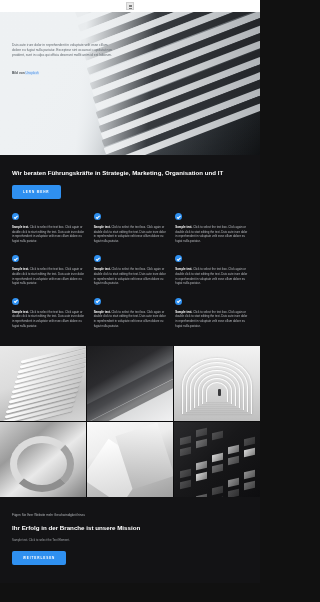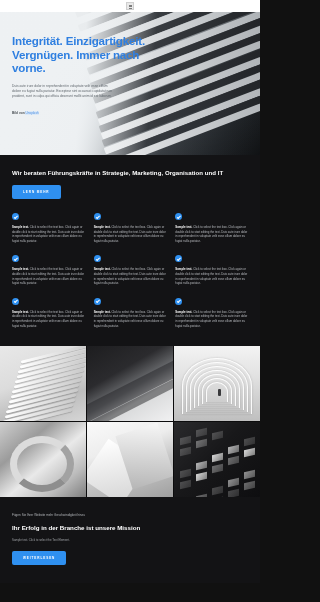--- a/index.html
+++ b/index.html
@@ -210,21 +210,20 @@
         <div class="slat" style="background: linear-gradient(90deg, rgb(242, 243, 244), rgb(154, 160, 165)); left: 98.5px; top: 106.8px; transform: rotate(-21deg); opacity: 0.95;"></div>
         <div class="slat" style="background: linear-gradient(90deg, rgb(60, 64, 69), rgb(21, 23, 26)); left: 100px; top: 114px; transform: rotate(-21deg); opacity: 0.95;"></div>
         <div class="slat" style="background: linear-gradient(90deg, rgb(242, 243, 244), rgb(154, 160, 165)); left: 101.5px; top: 121.2px; transform: rotate(-21deg); opacity: 0.95;"></div>
         <div class="slat" style="background: linear-gradient(90deg, rgb(60, 64, 69), rgb(21, 23, 26)); left: 103px; top: 128.4px; transform: rotate(-21deg); opacity: 0.95;"></div>
         <div class="slat" style="background: linear-gradient(90deg, rgb(242, 243, 244), rgb(154, 160, 165)); left: 104.5px; top: 135.6px; transform: rotate(-21deg); opacity: 0.95;"></div>
         <div class="slat" style="background: linear-gradient(90deg, rgb(60, 64, 69), rgb(21, 23, 26)); left: 106px; top: 142.8px; transform: rotate(-21deg); opacity: 0.95;"></div>
         <div class="slat" style="background: linear-gradient(90deg, rgb(242, 243, 244), rgb(154, 160, 165)); left: 107.5px; top: 150px; transform: rotate(-21deg); opacity: 0.95;"></div>
       </div>
     <div class="hero-fade"></div>
     <div class="hero-inner">
-      <div class="hero-title">Integrität. Einzigartigkeit. Vergnügen. Immer nach vorne.</div>
       <div class="hero-copy">Duis aute irure dolor in reprehenderit in voluptate velit esse cillum dolore eu fugiat nulla pariatur. Excepteur sint occaecat cupidatat non proident, sunt in culpa qui officia deserunt mollit anim id est laborum.</div>
       <div class="hero-credit">
         <b>Bild von</b>
         <a href="#">Unsplash</a>
       </div>
     </div>
   </div>
 
   <div class="pitch">
     <div class="pitch-title">Wir beraten Führungskräfte in Strategie, Marketing, Organisation und IT</div>

